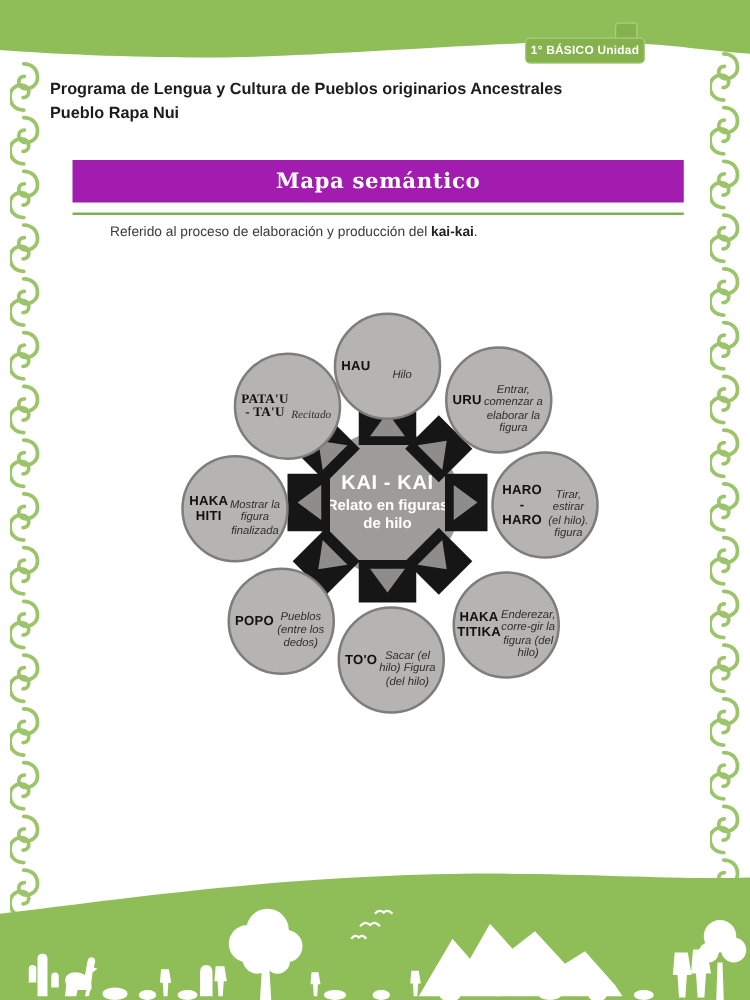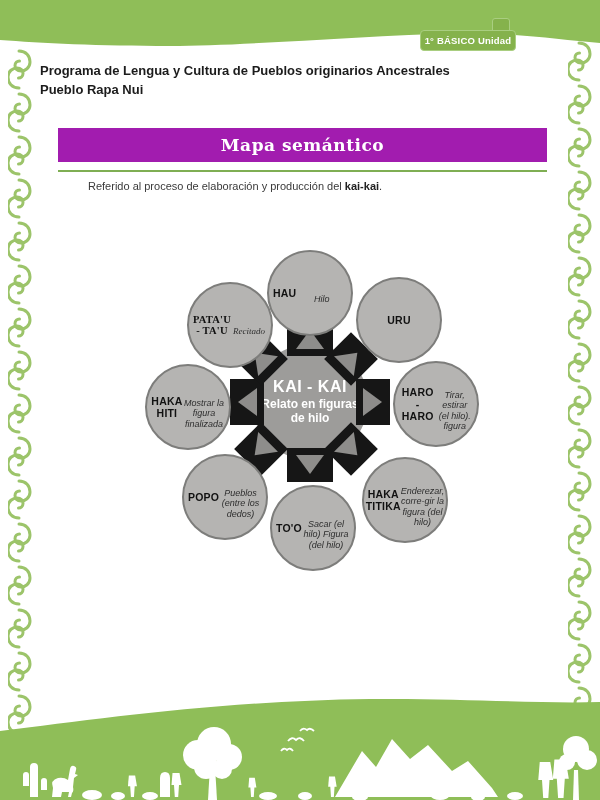--- a/index.html
+++ b/index.html
@@ -178,20 +178,21 @@
     <div class="arrow ar-nw">
         <div class="tri"></div>
       </div>
 
     <div class="node n1">
       <div class="node-title">HAU</div>
       <div class="node-desc">Hilo</div>
     </div>
     <div class="node n2">
       <div class="node-title">URU</div>
+      <div class="node-desc">Entrar, comenzar a elaborar la figura</div>
     </div>
     <div class="node n3">
       <div class="node-title">HARO - HARO</div>
       <div class="node-desc">Tirar, estirar (el hilo). figura</div>
     </div>
     <div class="node n4">
       <div class="node-title">HAKA TITIKA</div>
       <div class="node-desc">Enderezar, corre-gir la figura (del hilo)</div>
     </div>
     <div class="node n5">

